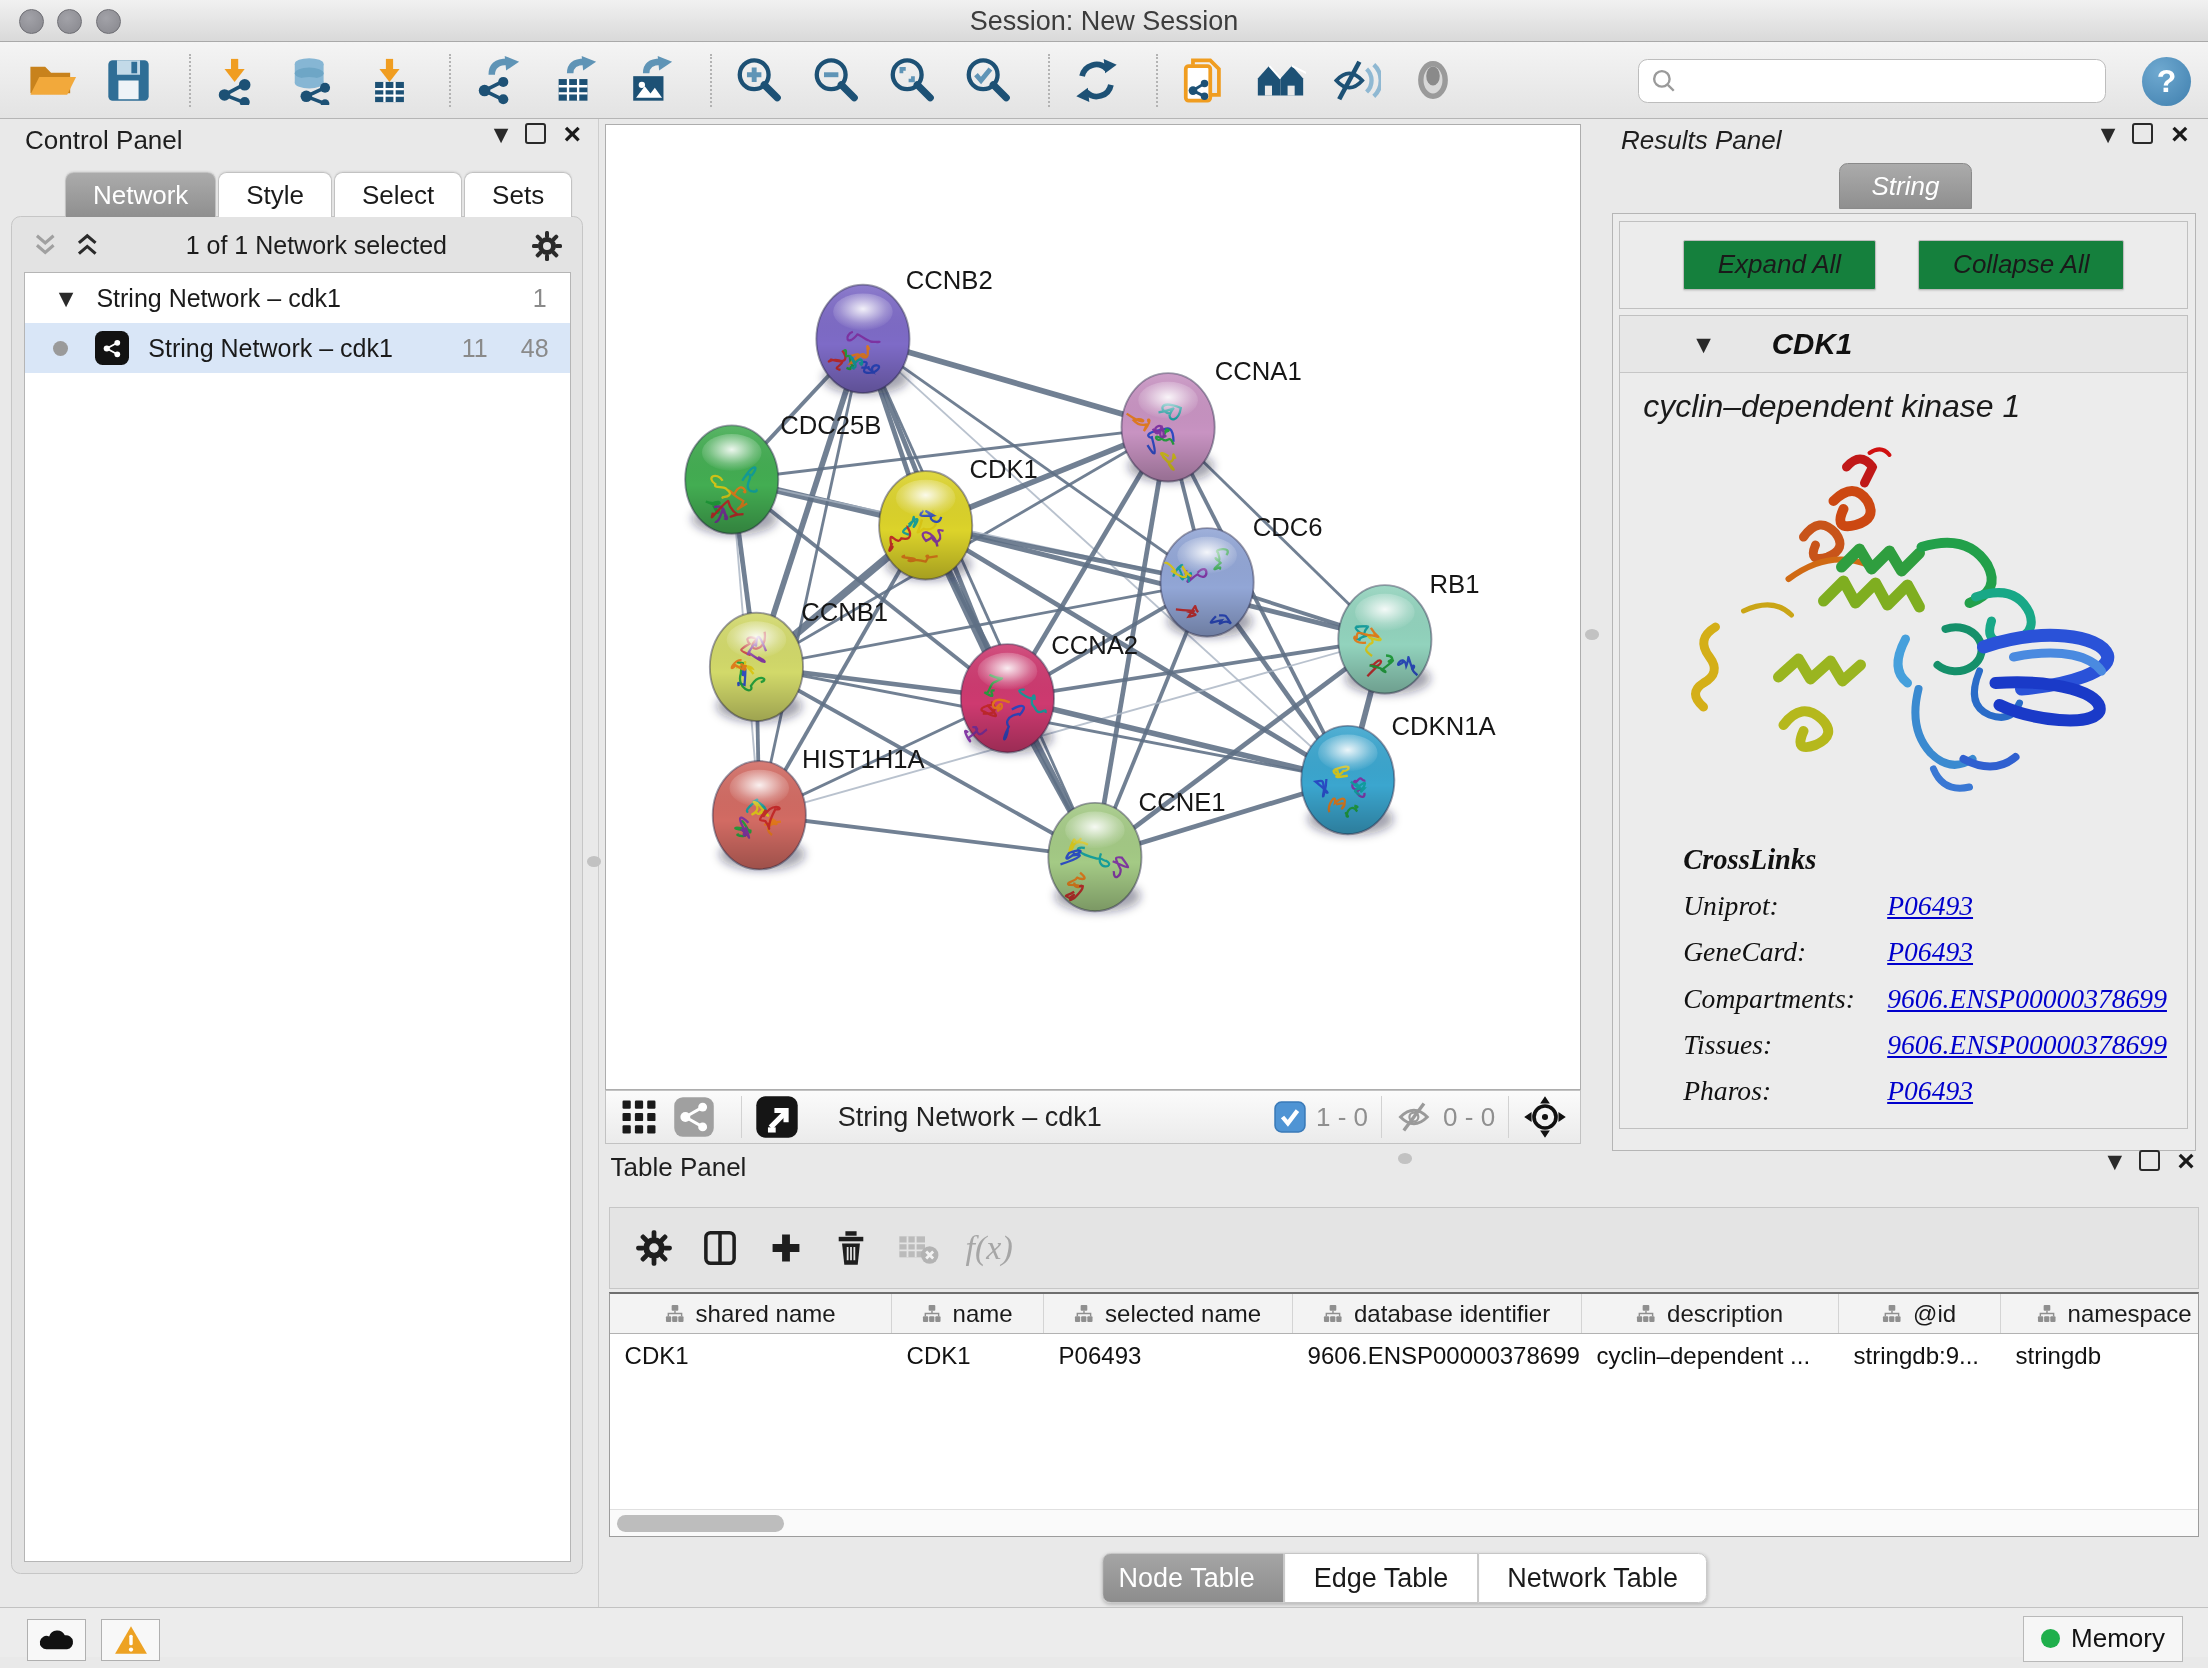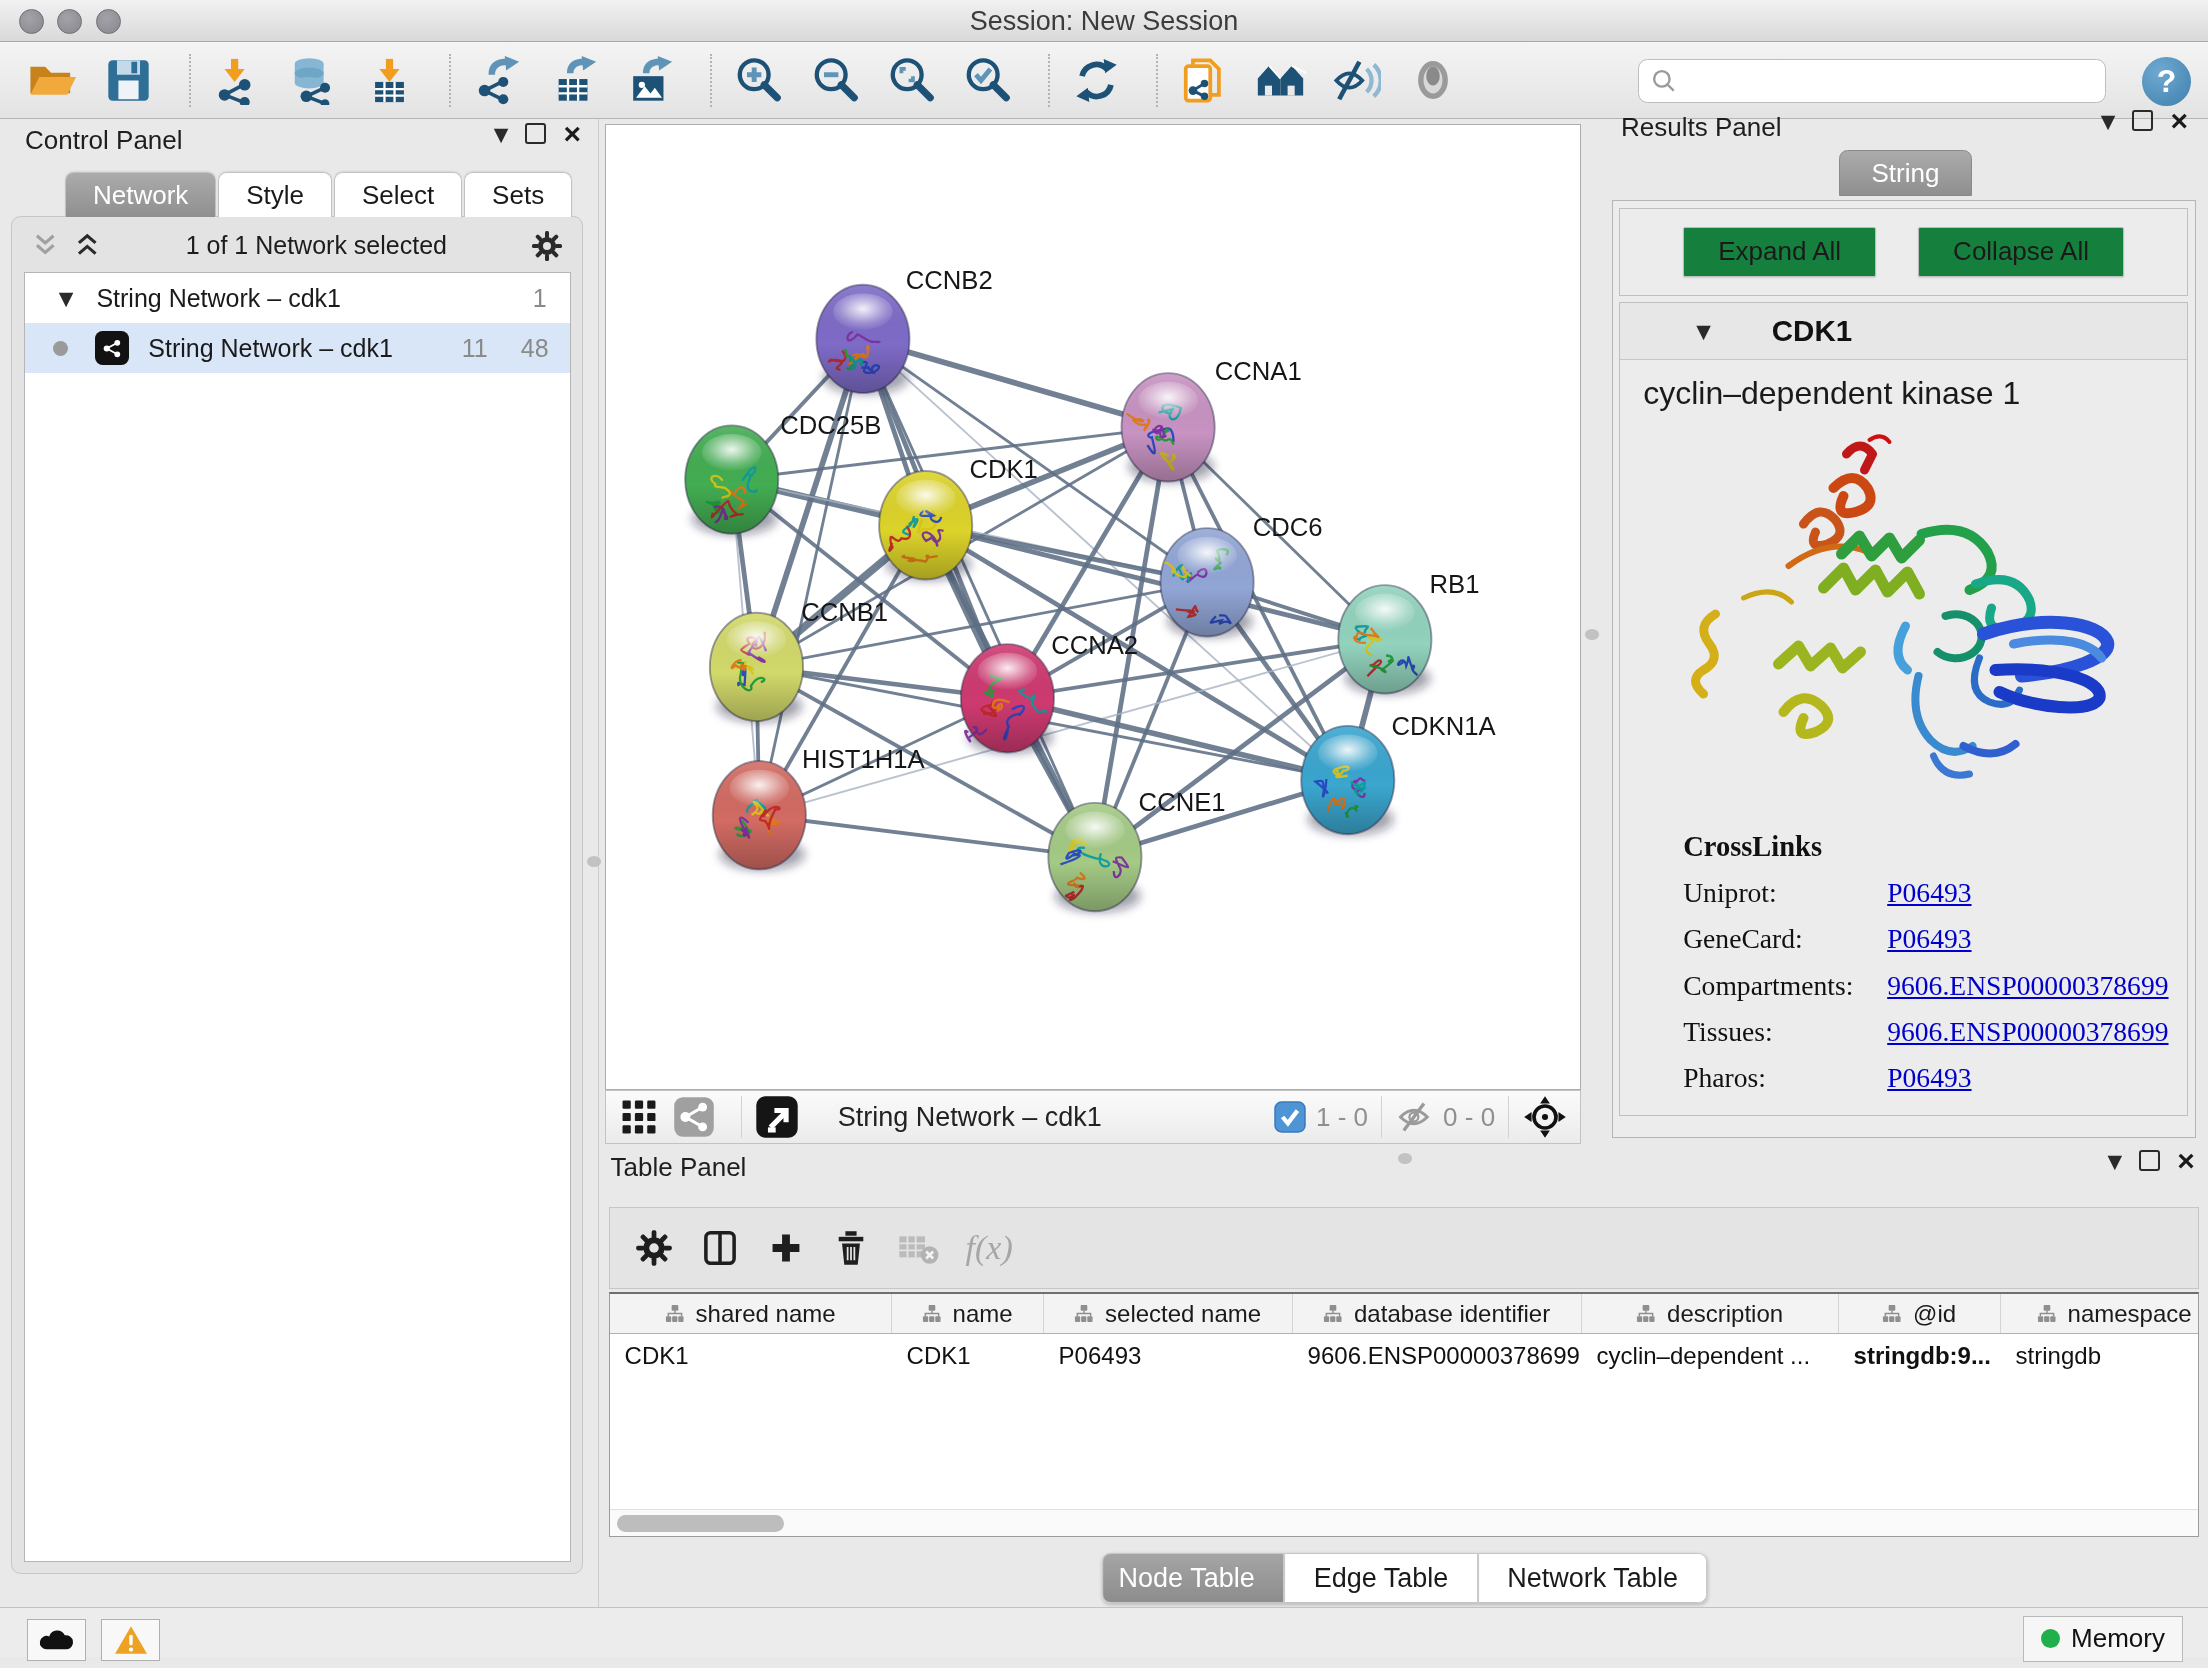--- a/index.html
+++ b/index.html
@@ -55,21 +55,21 @@
   .viewbar { position:absolute; left:605px; top:1090px; width:976px; height:54px;
     background:linear-gradient(#fbfbfb,#ebebeb); border:1px solid #c2c2c2; display:flex; align-items:center; padding:0 13.3px; }
   .vbtn { display:flex; align-items:center; justify-content:center; margin-right:13.3px; }
   .vsep { width:0; height:42px; border-left:1px solid #d2d2d2; margin:0 13.3px; }
   .viewbar .vtitle { font-size:27px; color:#222; margin-left:25px; }
   .vright { margin-left:auto; display:flex; align-items:center; }
   .vcount { font-size:26px; color:#8f8f8f; margin-left:9.5px; }
   .handle-dot { position:absolute; width:14.3px; height:10.5px; border-radius:50%; background:#c2c2c2; }
 
   
-  .rpanel { position:absolute; left:1602px; top:106px; width:607px; height:1032px; }
+  .rpanel { position:absolute; left:1602px; top:119px; width:607px; height:1032px;font-style:italic; }
   .rp-tabwrap { position:absolute; top:44px; left:0; width:100%; text-align:center; z-index:2; }
   .rp-tab { display:inline-block; padding:6.7px 32px; font-size:26px; color:#fff;
     background:linear-gradient(#ababab,#8f8f8f); border:1px solid #8a8a8a; border-radius:8.6px 8.6px 0 0; }
   .rp-box { position:absolute; left:9.5px; right:13.3px; top:94px; bottom:0;
     background:#ececec; border:1.9px solid #b5b5b5; padding:6.7px; }
   .rp-sub1 { border:1px solid #c0c0c0; height:88px; display:flex; align-items:center; justify-content:center; gap:42px; }
   .btn { padding:8.6px 34px; font-size:26px; background:#15803d; border:1px solid #bdbdbd; border-radius:2px; color:#1a1a1a;
     box-shadow:0 1px 1.9px rgba(0,0,0,.12); }
   .rp-sub2 { border:1px solid #c0c0c0; margin-top:6.7px; height:814px; background:#ececec; }
   .cdk-header { height:57px; background:#e7e7e7; border-bottom:1px solid #c6c6c6; display:flex; align-items:center; padding-left:76px; gap:61px; }
@@ -875,21 +875,21 @@
             </svg>
             <span>namespace</span>
           </div>
         </div>
       <div class="trow" id="trow0">
           <div class="td" style="width: 282px;">CDK1</div>
           <div class="td" style="width: 152px;">CDK1</div>
           <div class="td" style="width: 249px;">P06493</div>
           <div class="td" style="width: 289px;">9606.ENSP00000378699</div>
           <div class="td" style="width: 257px;">cyclin–dependent ...</div>
-          <div class="td" style="width: 162px; font-weight: bold;">stringdb:9...</div>
+          <div class="td" style="width: 162px;">stringdb:9...</div>
           <div class="td" style="width: 228px;">stringdb</div>
         </div>
       <div class="tp-scroll">
           <div class="tp-thumb"></div>
         </div>
     </div>
     <div class="tp-tabs">
       <span class="ttab sel">Node Table</span>
       <span class="ttab">Edge Table</span>
       <span class="ttab">Network Table</span>

